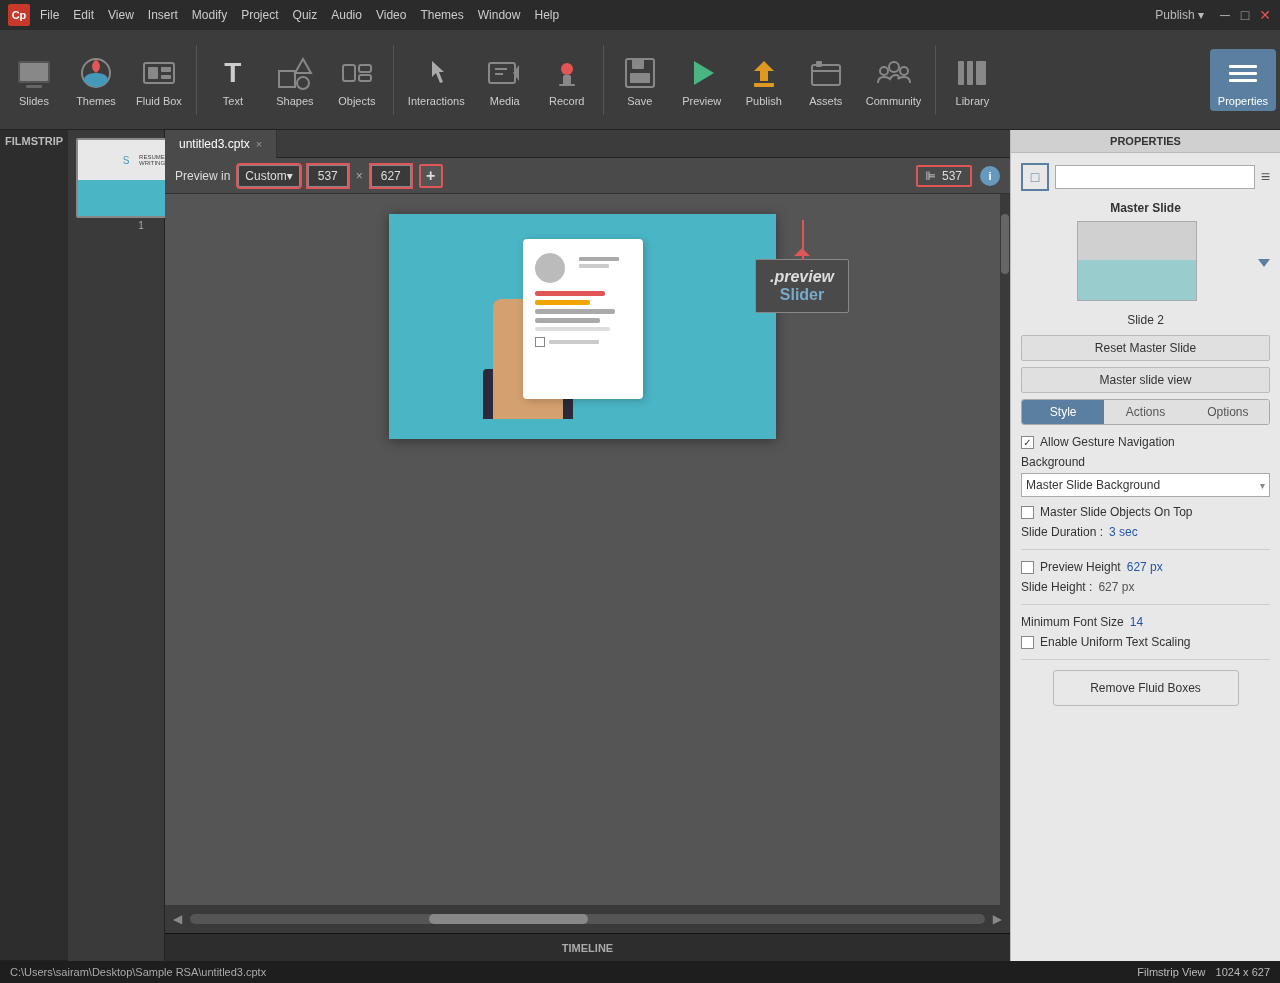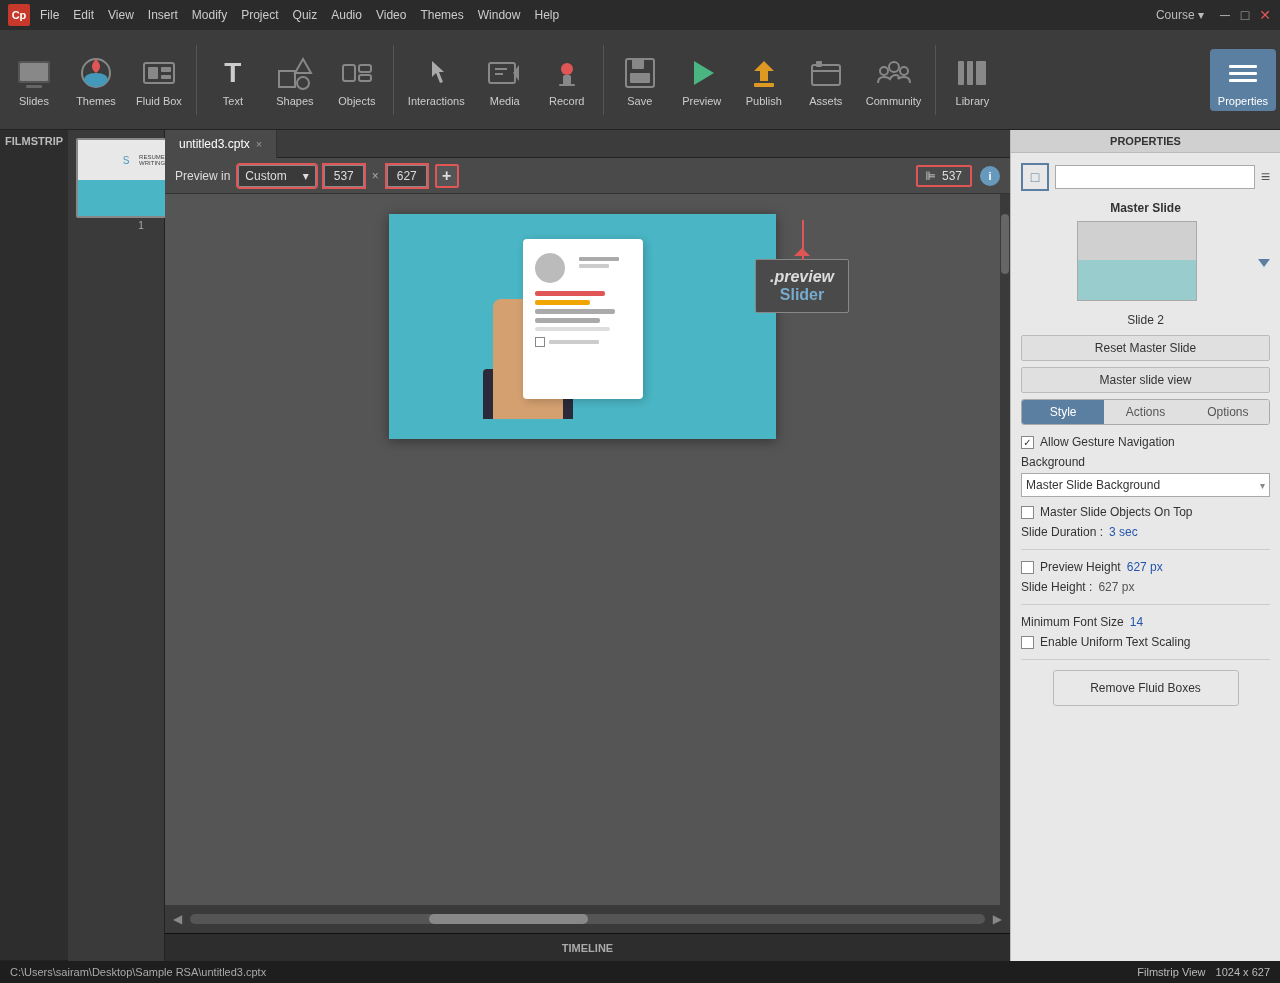--- a/index.html
+++ b/index.html
@@ -190,21 +190,21 @@
       height: 22px;
       background: #3a3a3a;
       border: 1px solid #888;
       color: #ddd;
       font-size: 12px;
       padding: 0 6px;
       border-radius: 2px;
       cursor: pointer;
       display: flex;
       align-items: center;
-      gap: 16px;
+      gap: 0;
       outline: 2px solid #e05555;
     }
     .preview-input {
       width: 40px;
       height: 22px;
       background: #3a3a3a;
       border: 1px solid #888;
       color: #ddd;
       font-size: 12px;
       text-align: center;
@@ -602,21 +602,21 @@
     <span>Modify</span>
     <span>Project</span>
     <span>Quiz</span>
     <span>Audio</span>
     <span>Video</span>
     <span>Themes</span>
     <span>Window</span>
     <span>Help</span>
   </div>
   <div class="title-spacer"></div>
-  <span style="color:#bbb; font-size:12px; margin-right:14px;">Course ▾</span>
+  <span style="color:#bbb; font-size:12px; margin-right:14px;">Publish ▾</span>
   <div class="title-controls">
     <span>─</span>
     <span>□</span>
     <span style="color:#e05555;">✕</span>
   </div>
 </div>
 
 <div id="toolbar">
 
   <div class="toolbar-group">

